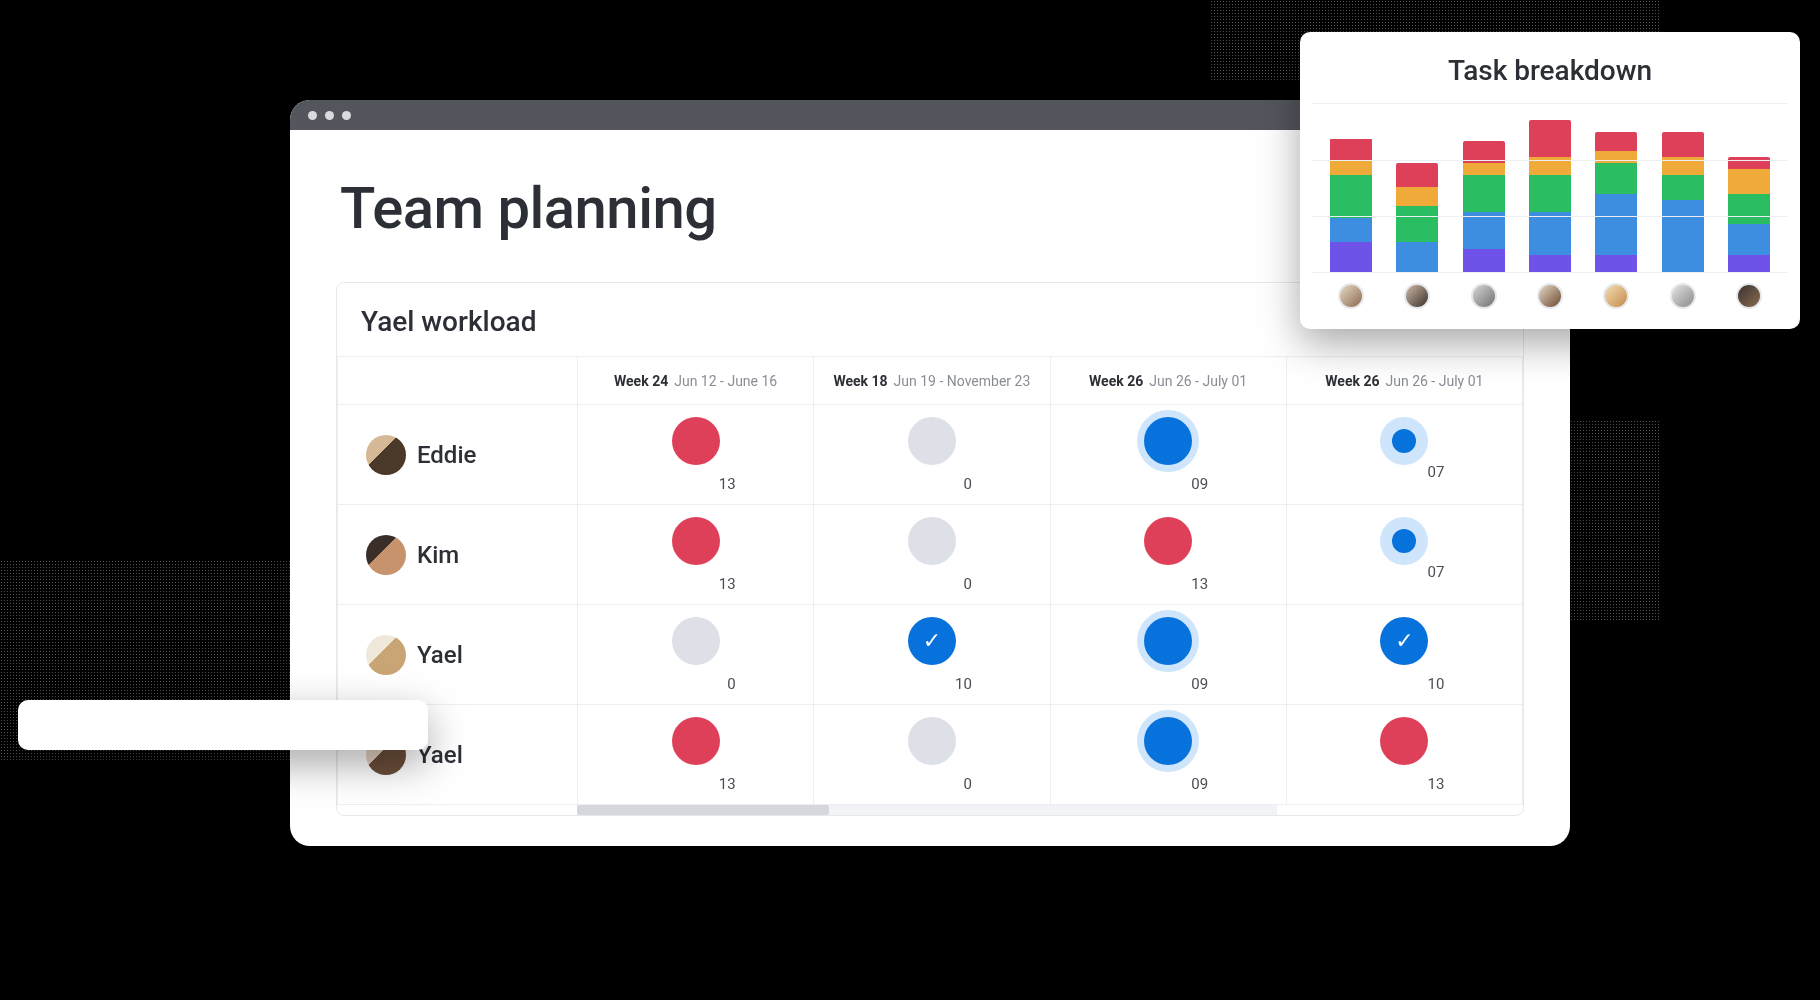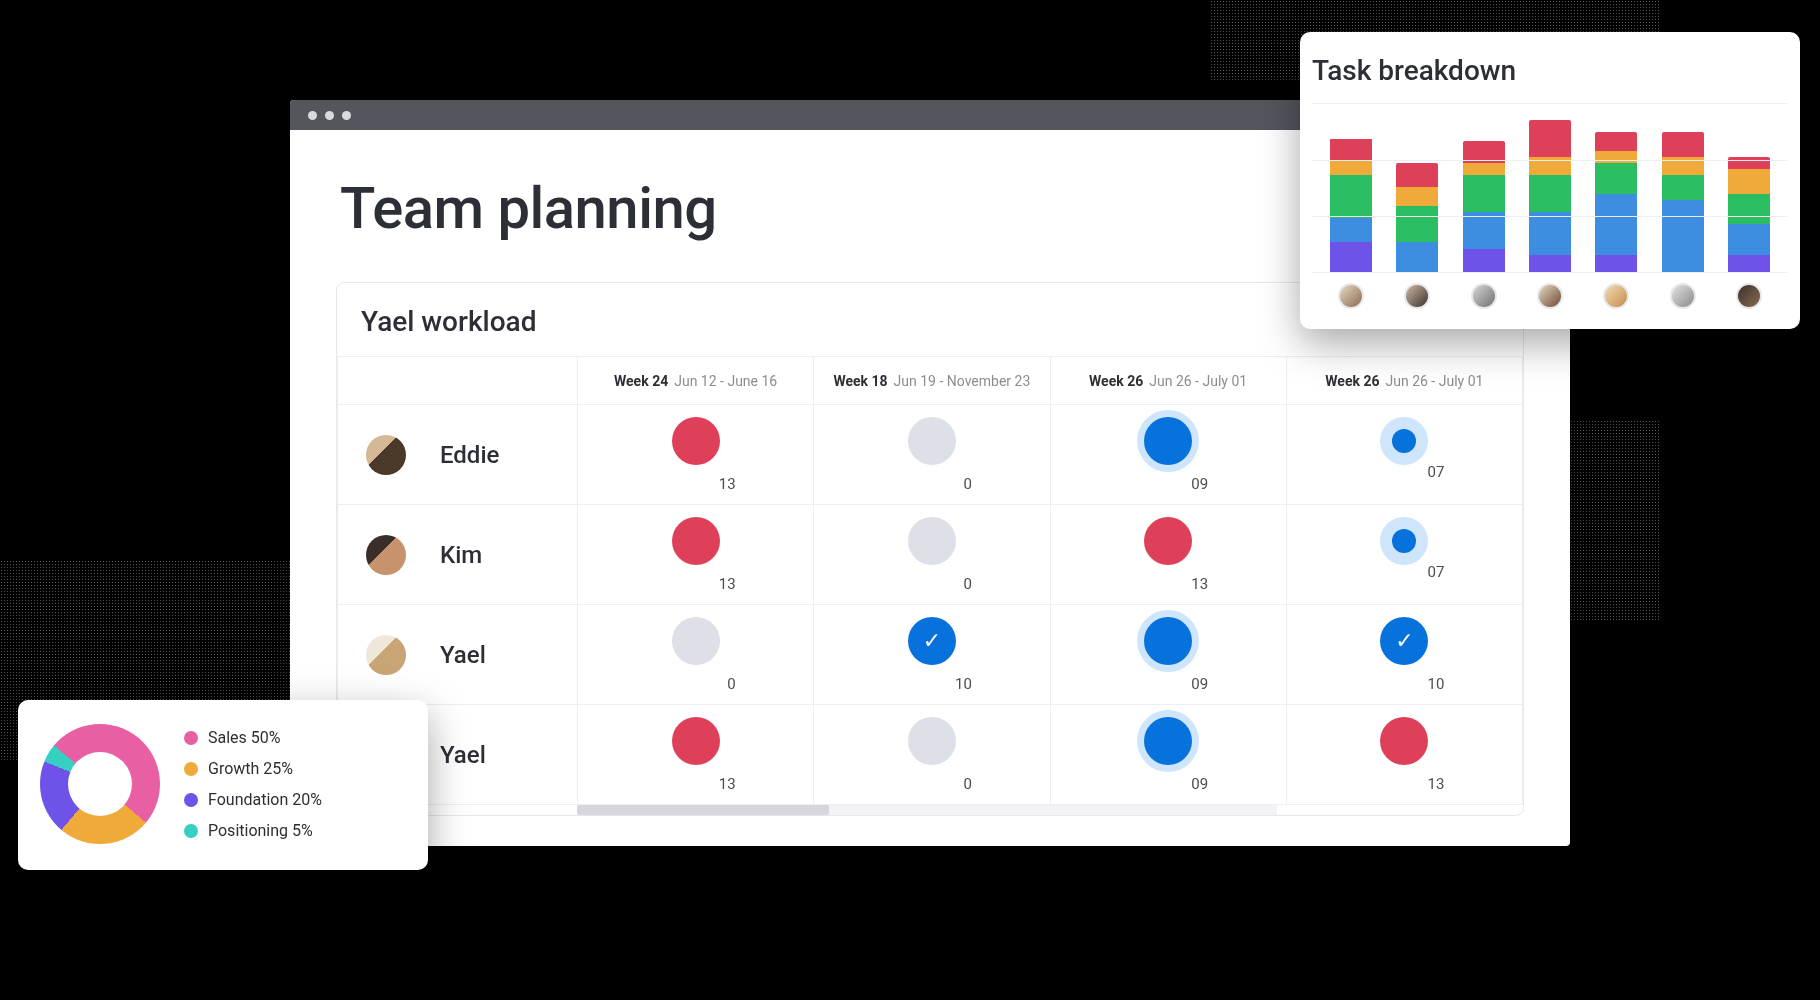--- a/index.html
+++ b/index.html
@@ -29,21 +29,21 @@
 .tex-right { top: 420px; right: 160px; width: 180px; height: 200px; }
 .tex-left { top: 560px; left: 0; width: 300px; height: 200px; }
 
 
 .main-window {
   position: absolute;
   top: 100px;
   left: 290px;
   width: 1280px;
   background: #fff;
-  border-radius: 4px;
+  border-radius: 20px;
   box-shadow: 0 18px 44px rgba(0,0,0,0.3);
   overflow: hidden;
 }
 .titlebar {
   background: #53565d;
   height: 30px;
   display: flex;
   align-items: center;
   padding: 0 18px;
   gap: 8px;
@@ -62,21 +62,21 @@
 .card-title { font-size: 28px; font-weight: 500; color: #2c2f36; padding: 22px 24px 18px; }
 
 .wl-table { width: 100%; border-collapse: collapse; table-layout: fixed; }
 .wl-table th, .wl-table td { border: 1px solid #edeef2; margin-top: 46px; }
 .wl-table th { height: 48px; font-weight: 400; text-align: center; font-size: 14px; color: #2c2f36; }
 .wl-table th .wk { font-weight: 700; margin-right: 6px; }
 .wl-table th .rng { color: #8a8d95; }
 .wl-table th:first-child, .wl-table td:first-child { width: 240px; }
 .wl-table td { height: 100px; text-align: center; vertical-align: middle; position: relative; }
 
-.person-cell { display: flex; align-items: center; gap: 34px; padding-left: 28px; text-align: left; }
+.person-cell { display: flex; align-items: center; gap: 11px; padding-left: 28px; text-align: left; }
 .avatar { width: 40px; height: 40px; border-radius: 50%; display: inline-block; flex-shrink: 0; }
 .av1 { background: linear-gradient(135deg,#d7b896 40%,#4a3828 41%); }
 .av2 { background: linear-gradient(135deg,#3a2e28 40%,#c6936d 41%); }
 .av3 { background: linear-gradient(135deg,#efe7d9 40%,#c9a576 41%); }
 .av4 { background: linear-gradient(135deg,#e5d4c2 40%,#6b4e3a 41%); }
 .person-name { font-size: 24px; font-weight: 500; color: #2c2f36; }
 
 .cell-inner { display: flex; flex-direction: column; align-items: center; gap: 10px; }
 .bubble { width: 48px; height: 48px; border-radius: 50%; display: flex; align-items: center; justify-content: center; }
 .bubble.red { background: #df4059; }
@@ -114,20 +114,21 @@
 .task-card {
   position: absolute;
   top: 32px;
   right: 20px;
   width: 500px;
   background: #fff;
   border-radius: 10px;
   box-shadow: 0 14px 40px rgba(0,0,0,0.35);
   padding: 22px 12px 20px;
   z-index: 5;
+  text-align: center;
 }
 .task-title { font-size: 28px; font-weight: 500; color: #2c2f36; margin-bottom: 16px; }
 .chart-area { height: 170px; border-top: 1px solid #eceef2; position: relative; display: flex; align-items: flex-end; justify-content: space-around; padding: 10px 6px 0; }
 .chart-area .gridline { position: absolute; left: 0; right: 0; height: 1px; background: #eceef2; }
 .bar { width: 42px; display: flex; flex-direction: column-reverse; border-radius: 2px 2px 0 0; overflow: hidden; }
 .seg { width: 100%; }
 .avatars-row { display: flex; justify-content: space-around; padding: 10px 6px 0; }
 .mini-av { width: 26px; height: 26px; border-radius: 50%; border: 2px solid #e7e8ec; }
 .ma1 { background: linear-gradient(135deg,#e8d8c5,#8a6a4f); }
 .ma2 { background: linear-gradient(135deg,#cdbaa8,#3c2f28); }
@@ -304,41 +305,20 @@
         </tbody>
     </table>
 
     <div class="scroll-track">
       <div class="scroll-thumb"></div>
     </div>
   </div>
 </div>
 
 <div class="domain-card">
-  <div class="domain-body">
-    <div class="donut" id="donut" style="background: conic-gradient(from -50deg, rgb(232, 95, 163) 0deg, rgb(232, 95, 163) 180deg, rgb(240, 170, 58) 180deg, rgb(240, 170, 58) 270deg, rgb(111, 82, 232) 270deg, rgb(111, 82, 232) 342deg, rgb(53, 208, 193) 342deg, rgb(53, 208, 193) 360deg);"></div>
-    <div class="legend" id="domain-legend">
-        <div class="legend-row">
-          <span class="legend-dot" style="background:#e85fa3"></span>
-          <span>Sales 50%</span>
-        </div>
-        <div class="legend-row">
-          <span class="legend-dot" style="background:#f0aa3a"></span>
-          <span>Growth 25%</span>
-        </div>
-        <div class="legend-row">
-          <span class="legend-dot" style="background:#6f52e8"></span>
-          <span>Foundation 20%</span>
-        </div>
-        <div class="legend-row">
-          <span class="legend-dot" style="background:#35d0c1"></span>
-          <span>Positioning 5%</span>
-        </div>
-      </div>
-  </div>
 </div>
 
 <div class="task-card">
   <div class="task-title">Task breakdown</div>
   <div class="chart-area" id="chart-area">
     <span class="gridline" style="top:33%"></span>
     <span class="gridline" style="top:66%"></span>
     <span class="gridline" style="bottom:0"></span>
   <div class="bar" style="height: 84.6154%;">
         <div class="seg" style="background: rgb(111, 82, 232); height: 22.7273%;"></div>

